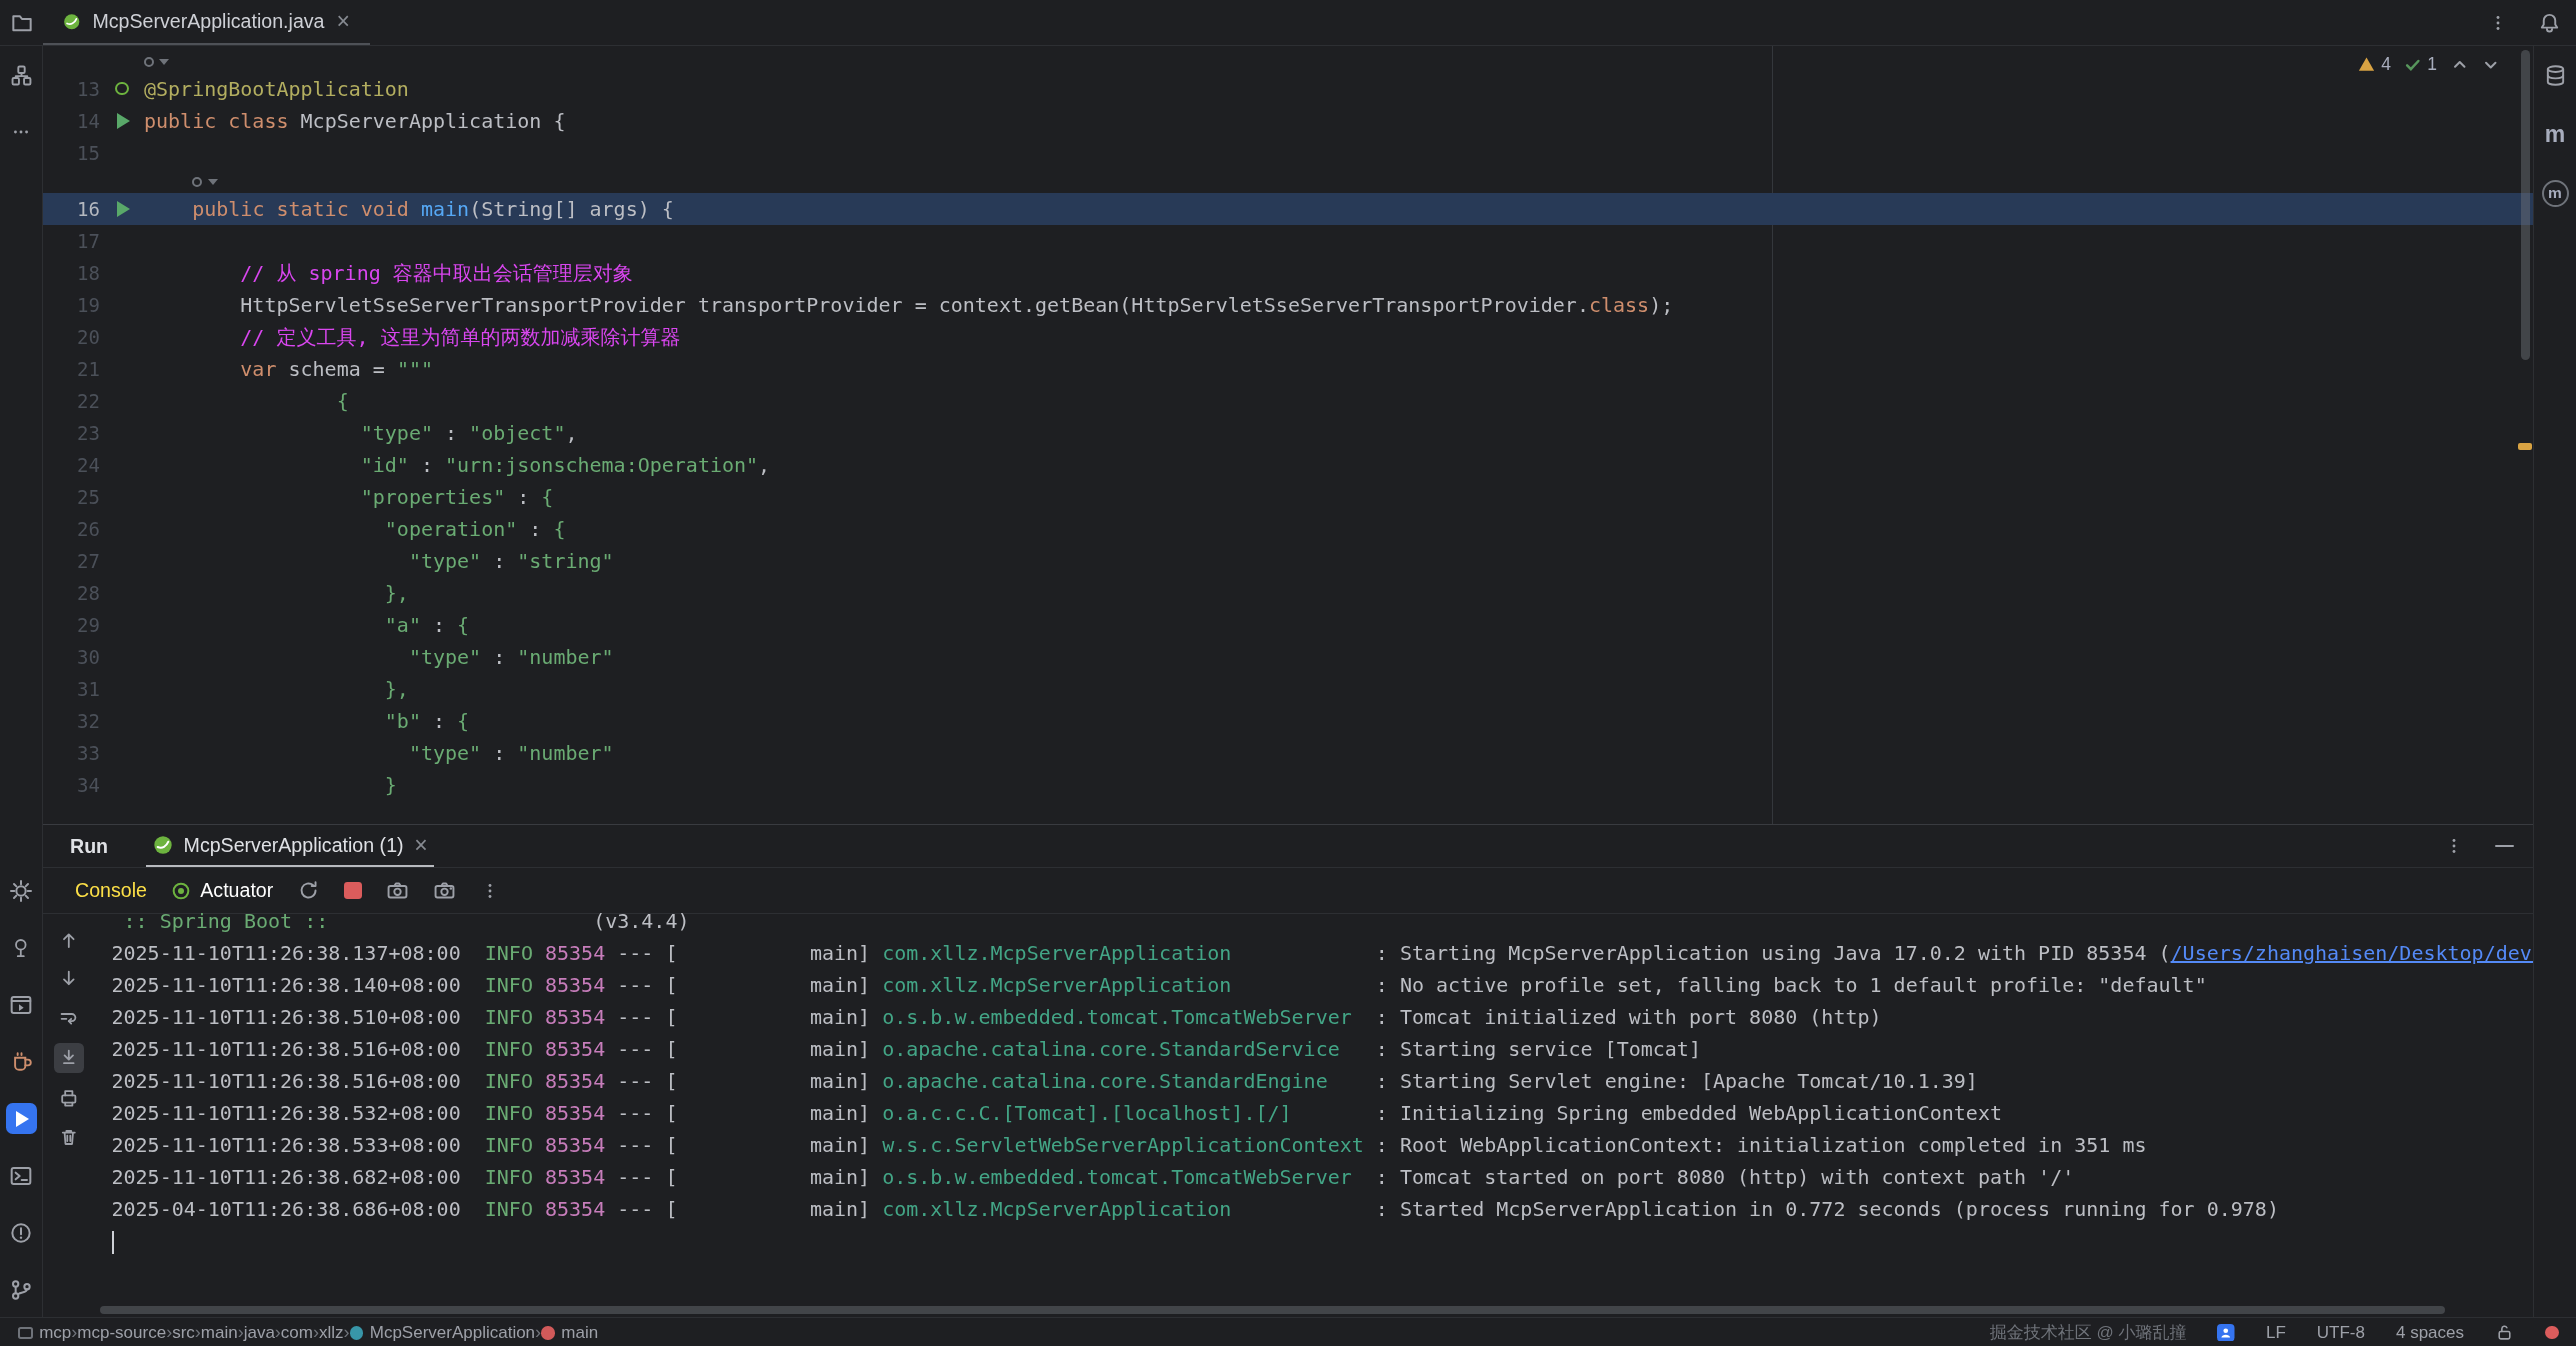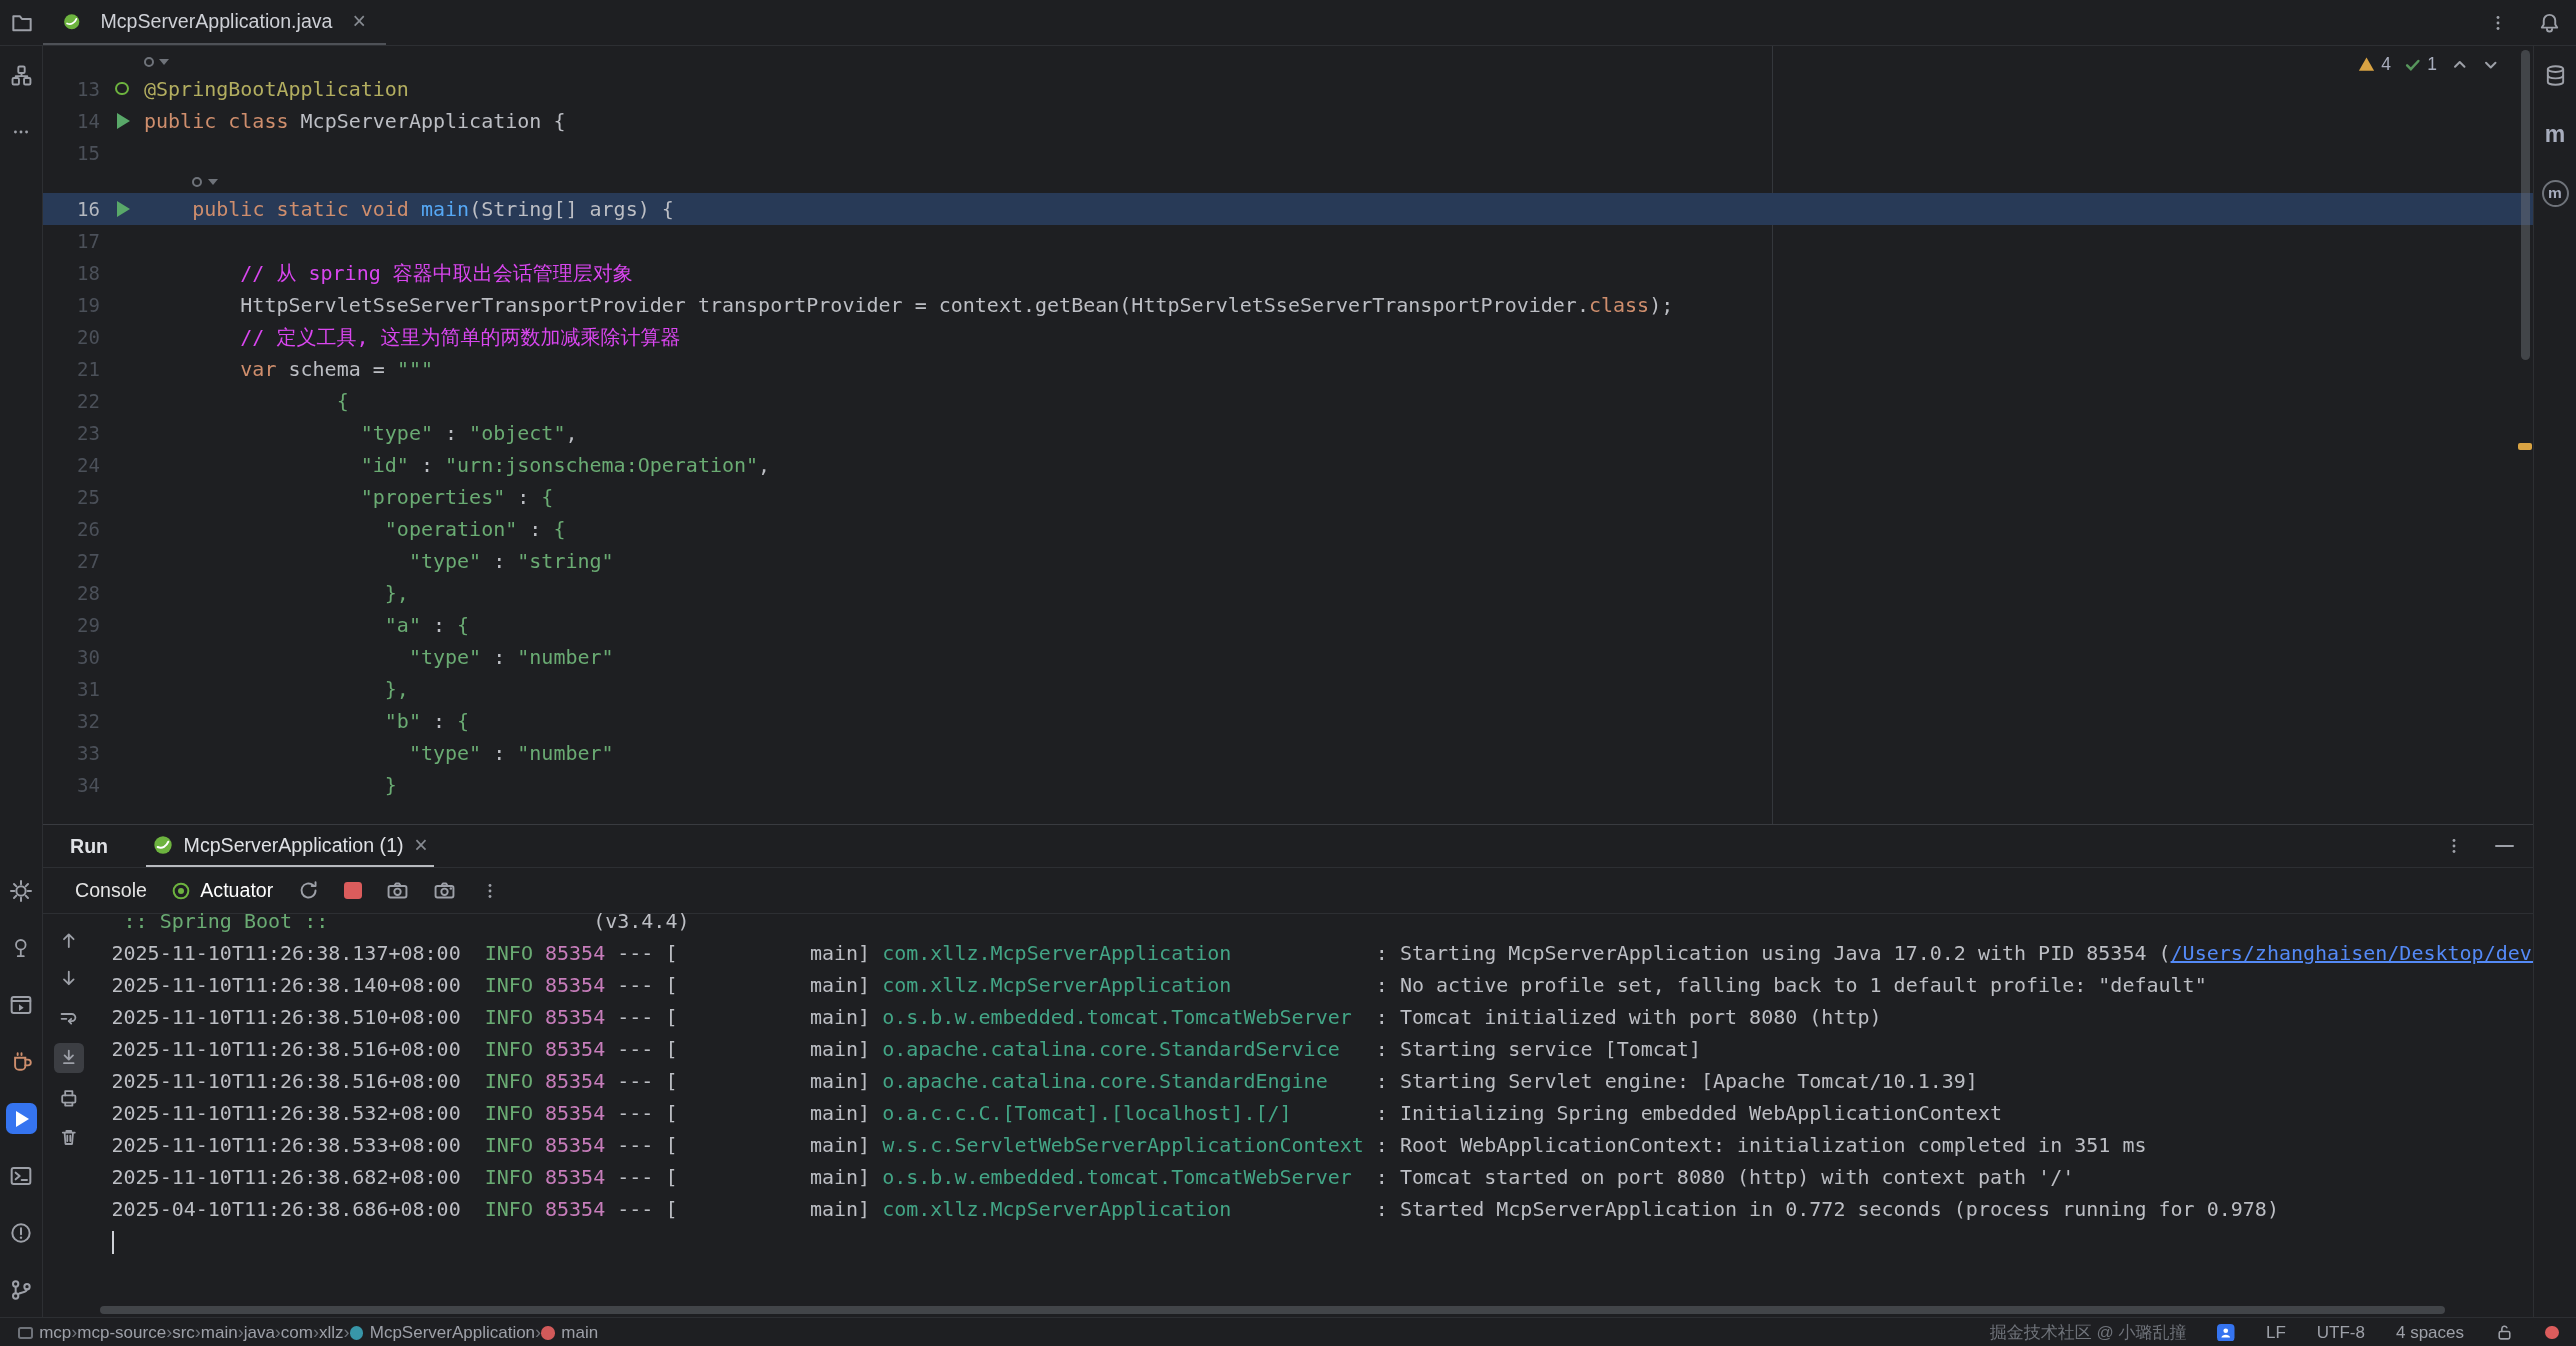--- a/index.html
+++ b/index.html
@@ -5,21 +5,21 @@
   *{box-sizing:border-box}
   html,body{margin:0;padding:0}
   body{width:2576px;height:1347px;background:#1E1F22;color:#BCBEC4;
        font-family:"Liberation Sans",sans-serif;overflow:hidden;font-size:19.6px}
   .app{width:100%;height:100%;display:flex;flex-direction:column}
   .ic{stroke:#9DA0A8;fill:none;stroke-width:3;stroke-linecap:round;stroke-linejoin:round;display:block}
 
   
   .tabbar{height:46px;flex:none;display:flex;align-items:center;border-bottom:0.7px solid #2D2F33}
   .rail-slot{width:43px;flex:none;display:flex;justify-content:center}
-  .file-tab{height:100%;display:flex;align-items:center;gap:20px;padding:0 20px;border-bottom:2px solid #4E5157}
+  .file-tab{height:100%;display:flex;align-items:center;gap:12px;padding:0 20px;border-bottom:2px solid #4E5157}
   .file-tab .title{color:#CED0D6}
   .tab-close{color:#868A91;font-size:23px;line-height:1}
   .tabbar-right{margin-left:auto;display:flex;align-items:center;gap:30px;padding-right:15px}
 
   
   .mid{flex:1;display:flex;min-height:0}
   .left-rail{width:43px;flex:none;border-right:0.7px solid #2D2F33;display:flex;flex-direction:column;align-items:center;padding:13.5px 0 12px;gap:26px}
   .right-rail{width:43px;flex:none;border-left:0.7px solid #2D2F33;display:flex;flex-direction:column;align-items:center;padding:13.5px 0;gap:28px}
   .rail-bottom{margin-top:auto;display:flex;flex-direction:column;align-items:center;gap:26px}
   .rail-btn{display:flex;align-items:center;justify-content:center;width:31px;height:31px}
@@ -66,21 +66,21 @@
   .tok-lnk{color:#548AF7;text-decoration:underline}
 
   
   .run-panel{flex:none;height:493px;display:flex;flex-direction:column;border-top:0.7px solid #393B40;min-width:0}
   .run-header{height:43px;flex:none;display:flex;align-items:center;padding-left:27px;gap:38px;border-bottom:0.7px solid #2D2F33}
   .run-title{color:#DFE1E5;font-weight:bold}
   .run-tab{height:100%;display:flex;align-items:center;gap:10.8px;border-bottom:2.7px solid #B8BABF;padding:0 6.7px;color:#DFE1E5}
   .run-header-right{margin-left:auto;display:flex;align-items:center;gap:31px;padding-right:19px}
   .hide-bar{width:19px;height:2.7px;background:#9DA0A8;border-radius:1.3px;display:block}
   .console-toolbar{height:46px;flex:none;display:flex;align-items:center;padding-left:32px;gap:24px;border-bottom:0.7px solid #2D2F33}
-  .console-tab-label{color:#e5e5e5}
+  .console-tab-label{color:#fde047}
   .actuator{display:flex;align-items:center;gap:9.4px;color:#ffffff}
   .stop-sq{width:17.5px;height:17.5px;background:#DB5C5C;border-radius:3.4px;display:block}
 
   .console-body{flex:1;display:flex;min-height:0;position:relative}
   .console-gutter{width:51px;flex:none;display:flex;flex-direction:column;align-items:center;padding-top:10.8px;gap:9.4px}
   .cbtn{width:30px;height:30px;display:flex;align-items:center;justify-content:center;border-radius:5.4px}
   .cbtn.active{background:#3C3E43}
   .console-log{flex:1;min-width:0;overflow:hidden;font-family:"DejaVu Sans Mono",monospace;font-size:20px;line-height:32px;color:#BCBEC4;padding-left:17.5px;margin-top:-9.4px}
   .log-line{white-space:pre;height:32px}
   .console-caret{display:inline-block;width:2px;height:23px;background:#CED0D6;vertical-align:middle}

